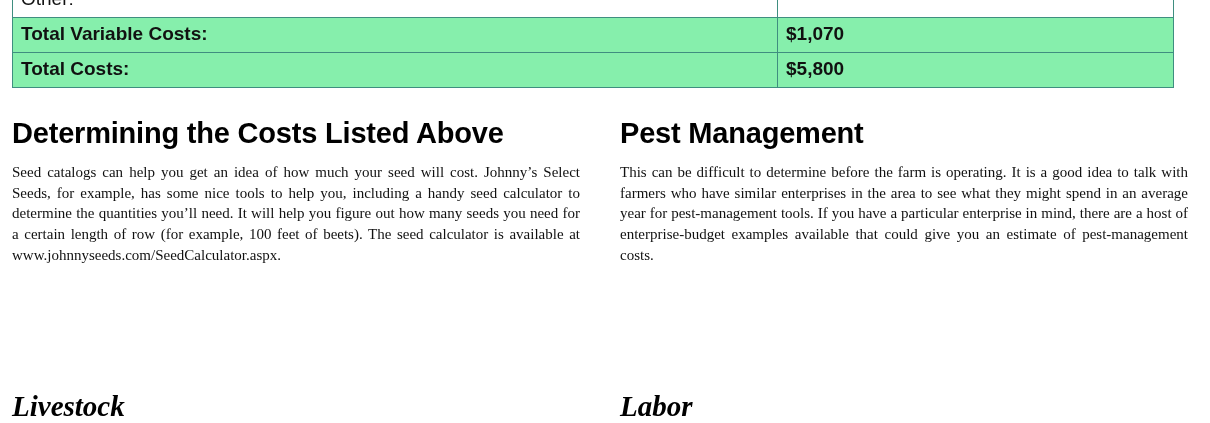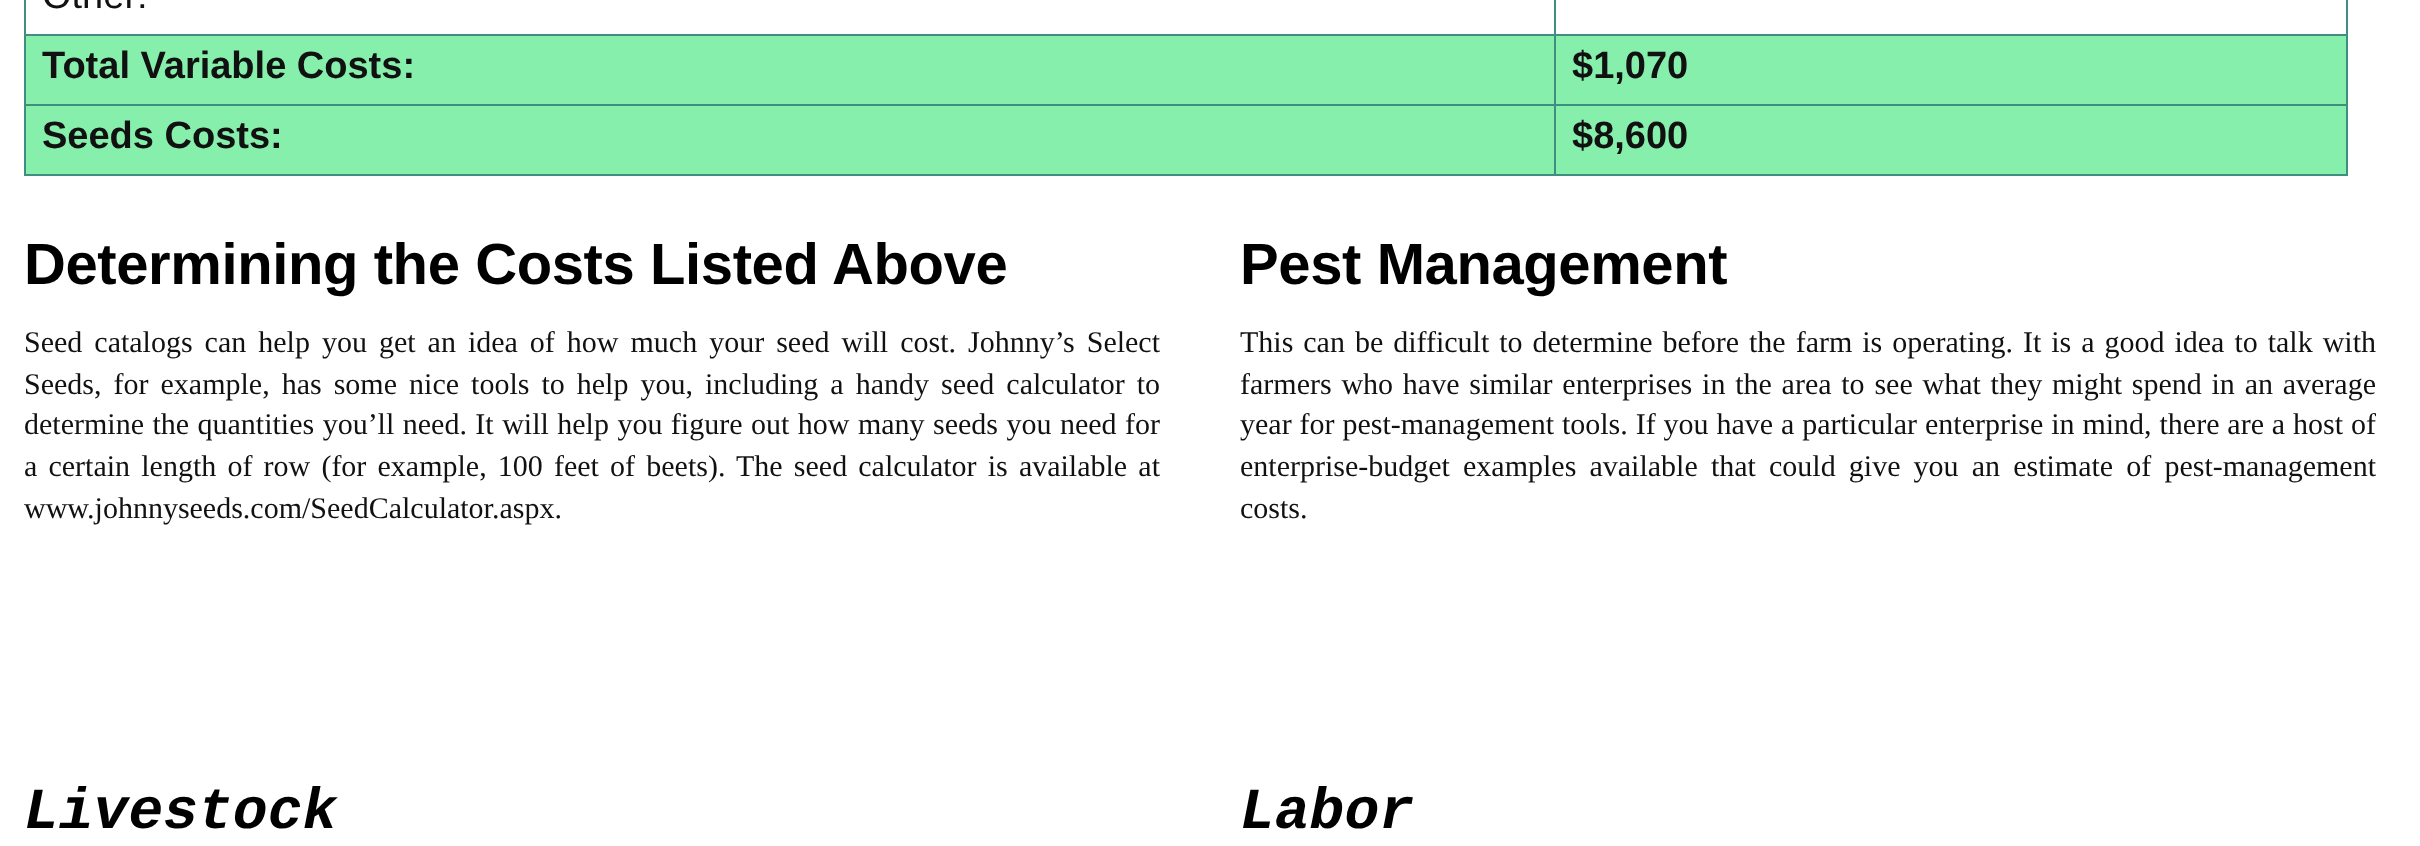--- a/index.html
+++ b/index.html
@@ -80,21 +80,21 @@
     font-family: "Liberation Serif", serif;
     font-size: 15px;
     line-height: 1.38;
     margin: 0;
     text-align: justify;
     text-justify: inter-word;
     color: #111;
     hyphens: manual;
   }
   .sub-head {
-    font-family: Liberation Mono, monospace;
+    font-family: Liberation Serif, serif;
     font-weight: bold;
     font-style: italic;
     font-size: 29px;
     margin: 0;
     color: #000;
   }
   .lower-heads {
     position: absolute;
     top: 390px;
     left: 12px;
@@ -117,22 +117,22 @@
     <tbody>
       <tr class="row-plain">
         <td>Other:</td>
         <td class="cell-value"></td>
       </tr>
       <tr class="row-total">
         <td>Total Variable Costs:</td>
         <td class="cell-value">$1,070</td>
       </tr>
       <tr class="row-total">
-        <td>Seeds Costs:</td>
-        <td class="cell-value">$8,600</td>
+        <td>Total Costs:</td>
+        <td class="cell-value">$5,800</td>
       </tr>
     </tbody>
   </table>
 
   <div class="columns">
     <div class="col left">
       <h2 class="section-title">Determining the Costs Listed Above</h2>
       <p class="body-text">Seed catalogs can help you get an idea of how much your seed will cost. Johnny’s Select Seeds, for example, has some nice tools to help you, including a handy seed calculator to determine the quantities you’ll need. It will help you figure out how many seeds you need for a certain length of row (for example, 100 feet of beets). The seed calculator is available at www.johnnyseeds.com/SeedCalculator.aspx.</p>
     </div>
     <div class="col right">

